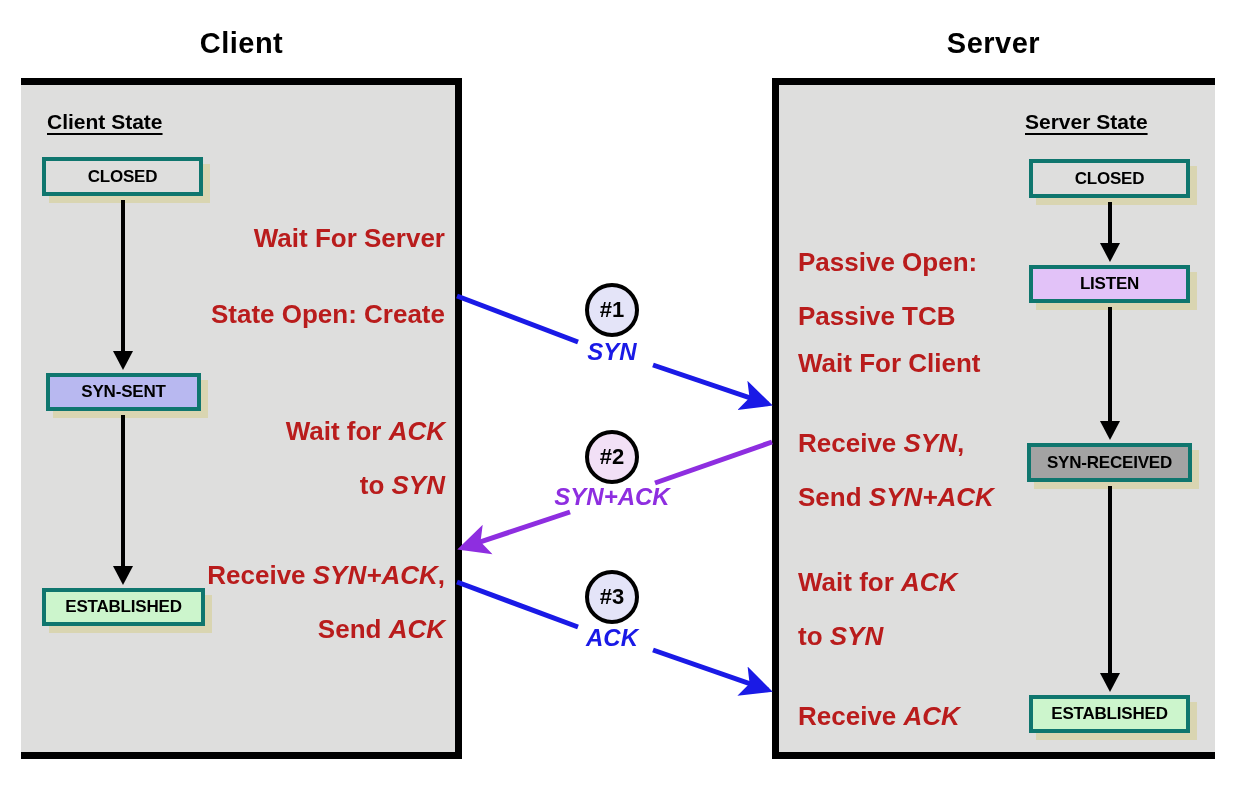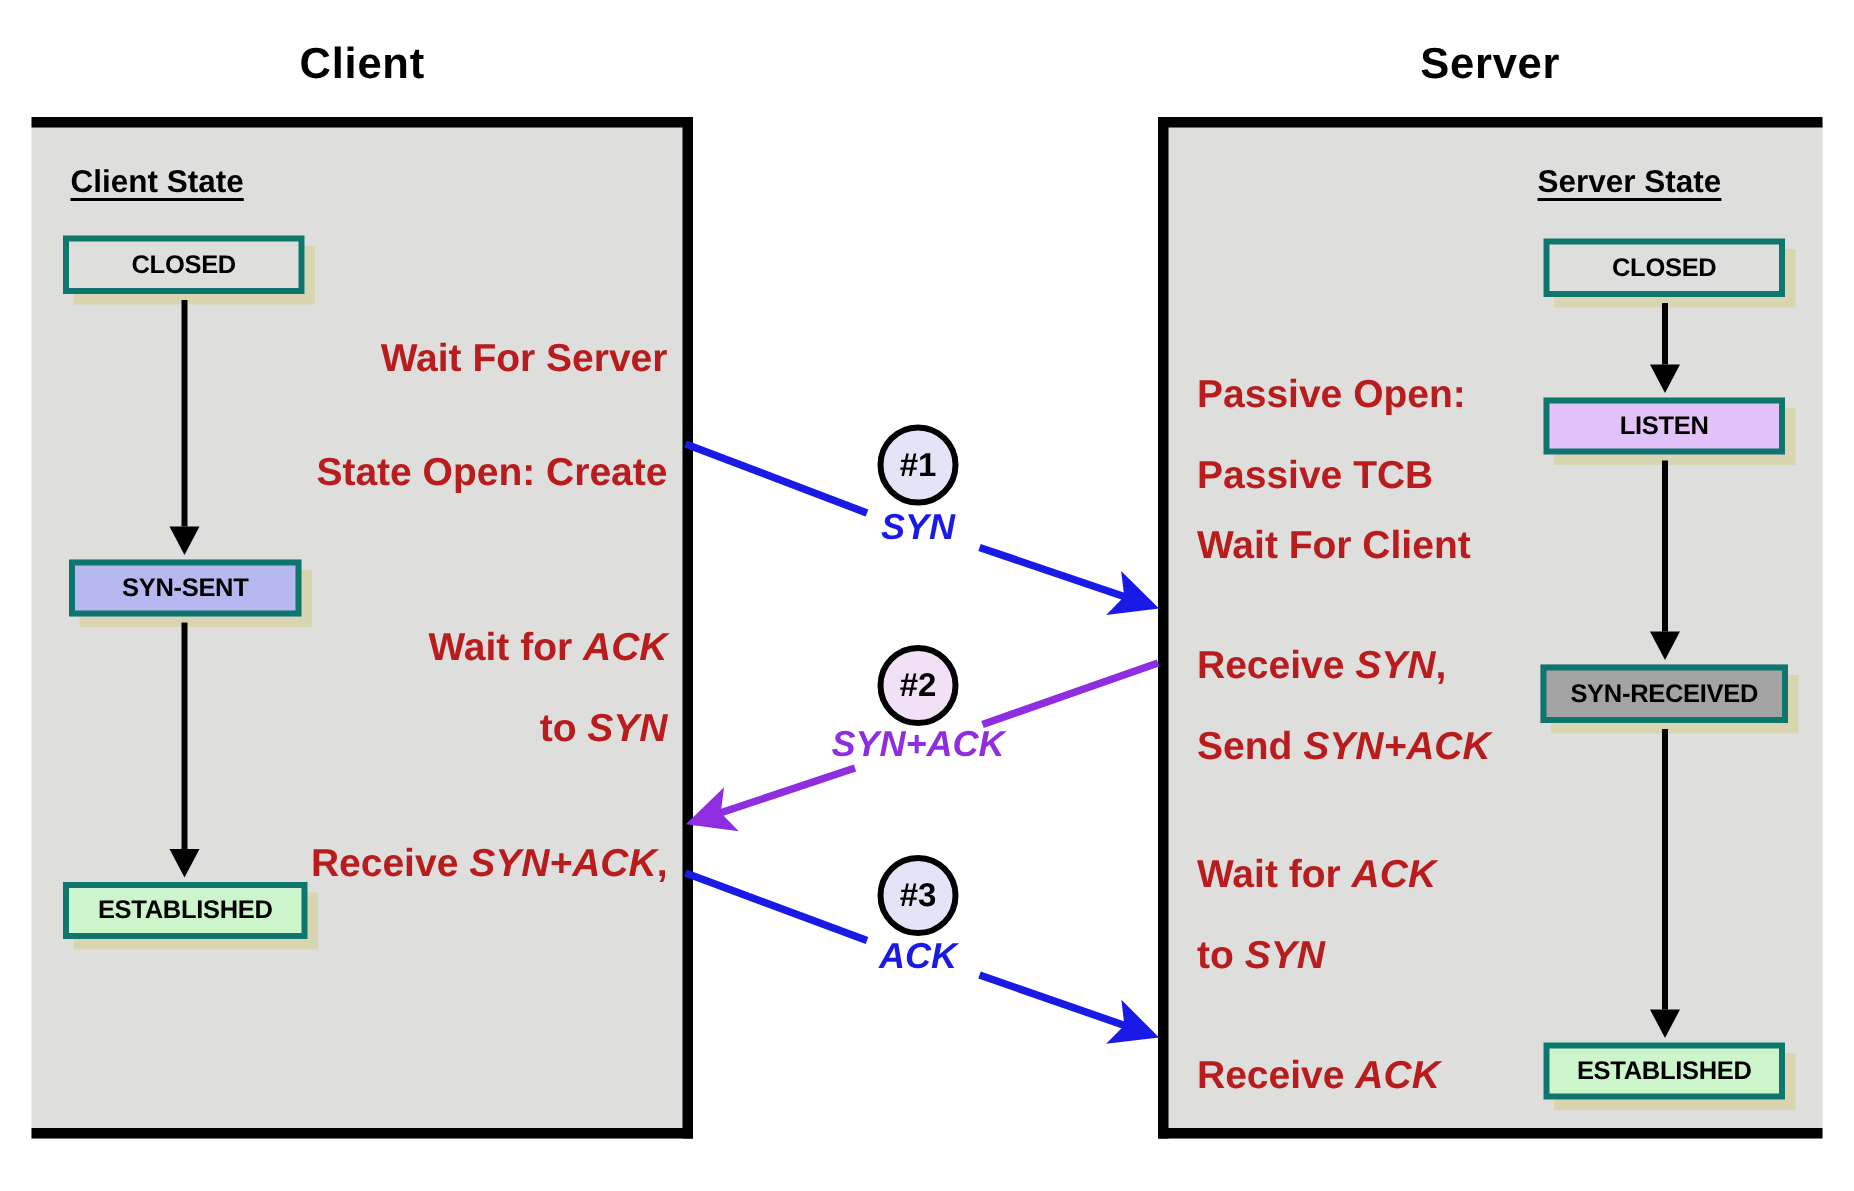--- a/index.html
+++ b/index.html
@@ -186,20 +186,21 @@
     <div>State Open: Create</div>
   </div>
 
   <div class="note right" style="left:185px; top:391px; width:260px;">
     <div>Wait for <em>ACK</em></div>
     <div>to <em>SYN</em></div>
   </div>
 
   <div class="note right" style="left:160px; top:535px; width:285px;">
     <div>Receive <em>SYN+ACK</em>,</div>
+    <div>Send <em>ACK</em></div>
   </div>
 
   <div class="panel" id="server-panel"></div>
   <div class="rule-h" style="left:772px; top:78px;  width:443px;"></div>
   <div class="rule-h" style="left:772px; top:752px; width:443px;"></div>
   <div class="rule-v" style="left:772px; top:78px;  height:681px;"></div>
 
   <div class="state-heading" style="left:1025px; top:110px;">Server State</div>
 
   <div class="state-box" id="server-state-0" style="left: 1029px; top: 159px; width: 161px; height: 39px; background: rgb(222, 222, 221);">

